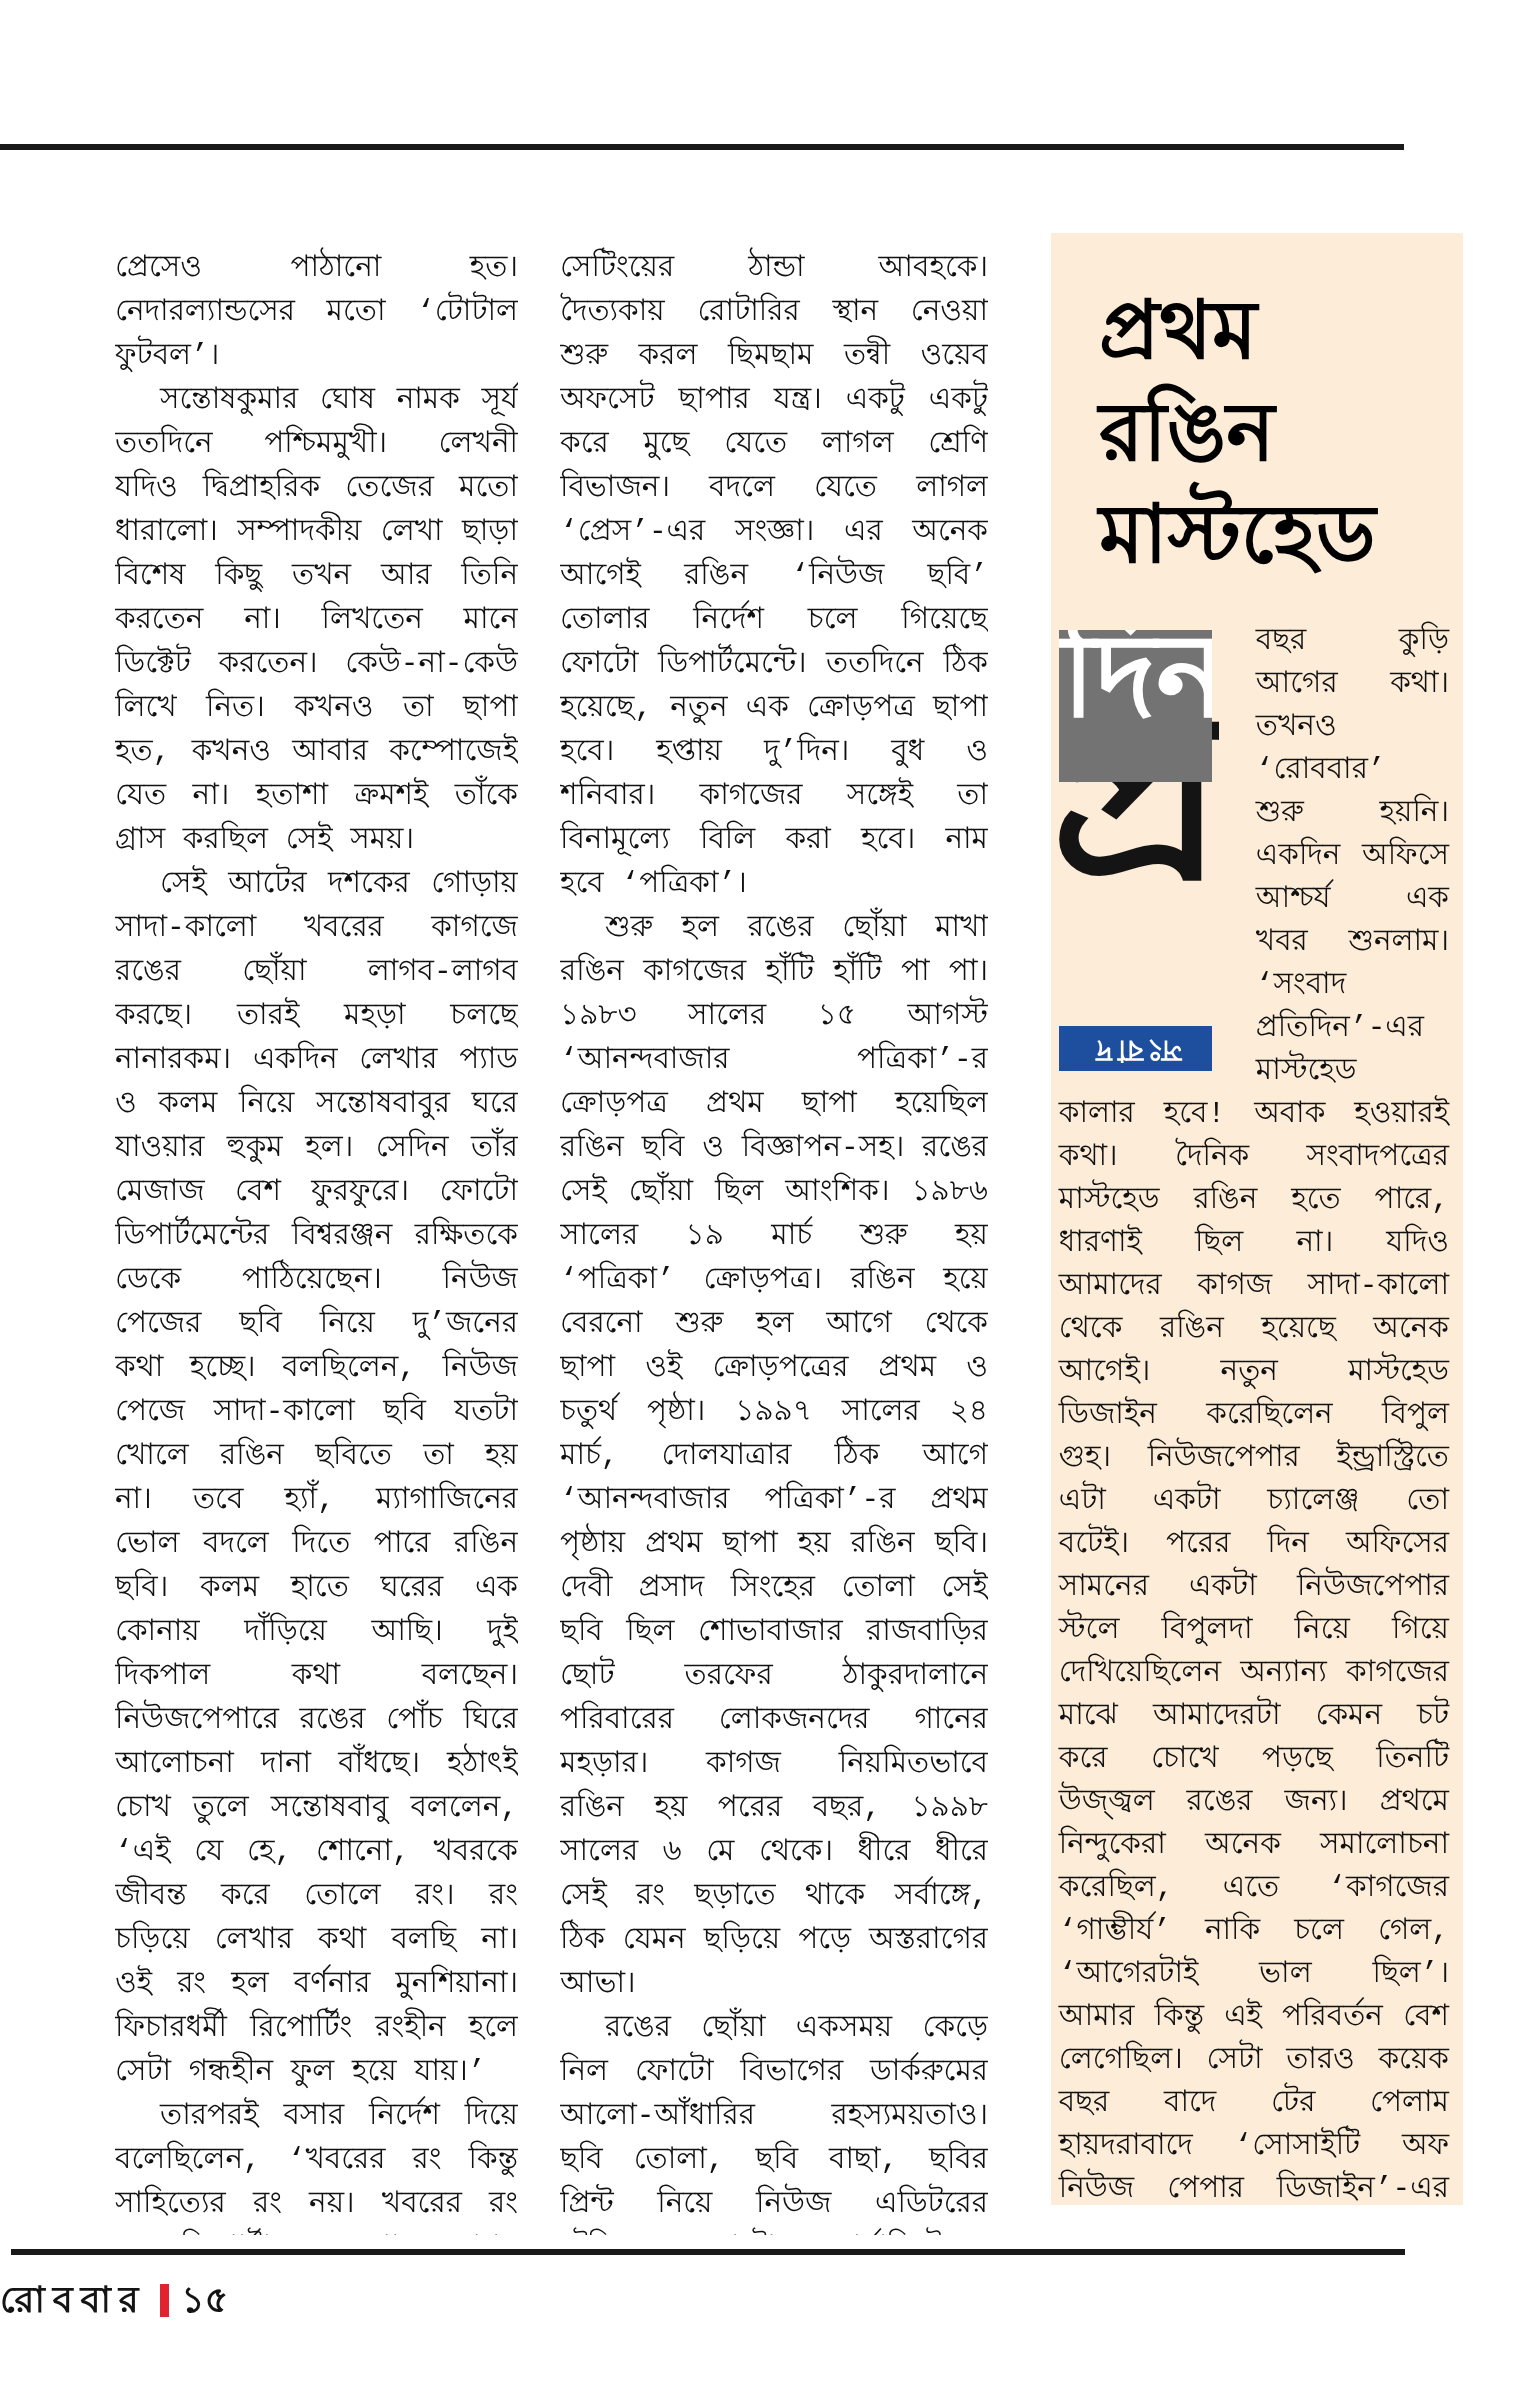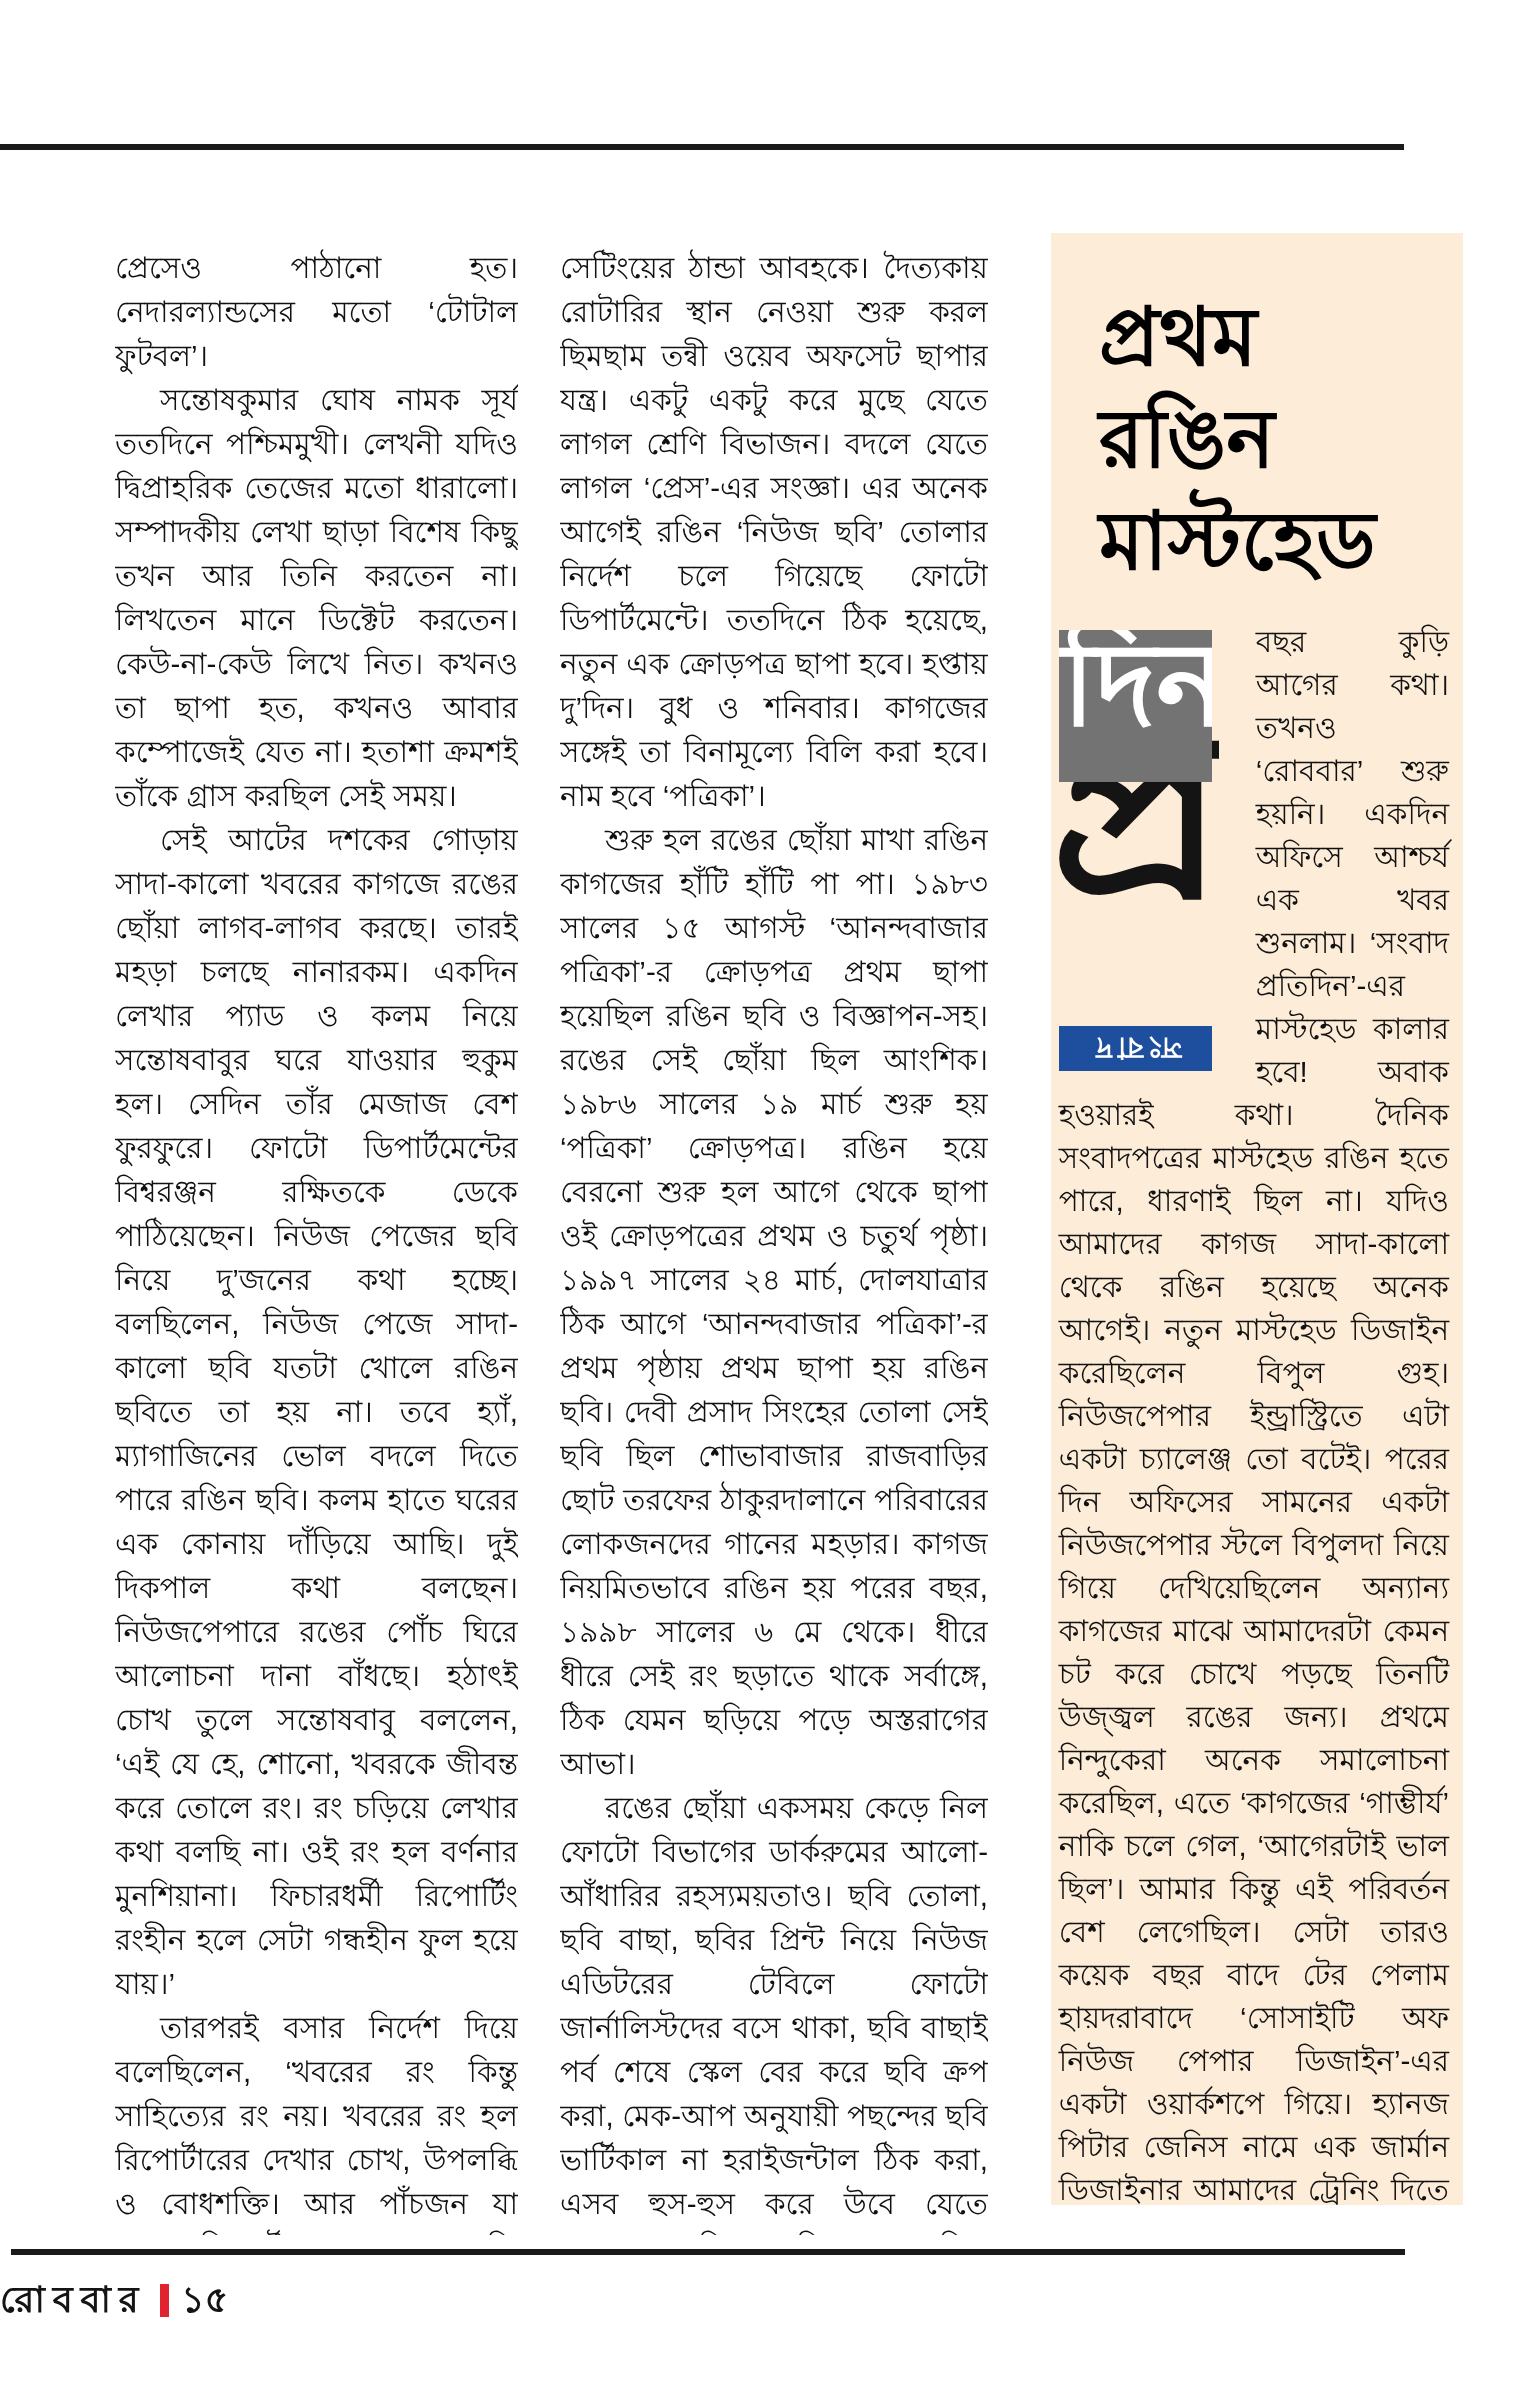--- a/index.html
+++ b/index.html
@@ -1,17 +1,17 @@
 <!DOCTYPE html>
 <html style="font-size:12.4px"><head>
 <meta charset="utf-8">
 <style>
   html,body{margin:0;padding:0;background:#888;}
   .page{position:relative;width:1538px;height:2389px;background:#ffffff;
-        font-family:Liberation Sans, sans-serif;color:#111;overflow:hidden;}
+        font-family:Liberation Mono, monospace;color:#111;overflow:hidden;}
   .rule{position:absolute;background:#1a1a1a;}
   .rule-top{left:0;top:144px;width:1404px;height:6.2px;}
   .rule-bottom{left:11px;top:2249px;width:1394px;height:6.2px;}
   .col{position:absolute;top:246px;height:1989px;overflow:hidden;
        font-size:29.5px;line-height:44px;text-align:justify;}
   .col1{left:115px;width:403px;}
   .col2{left:560px;width:428px;}
   .col p{margin:0;}
   .col p.indent{text-indent:45px;}
   .panel{position:absolute;left:1008px;top:233px;width:412px;height:1972px;

